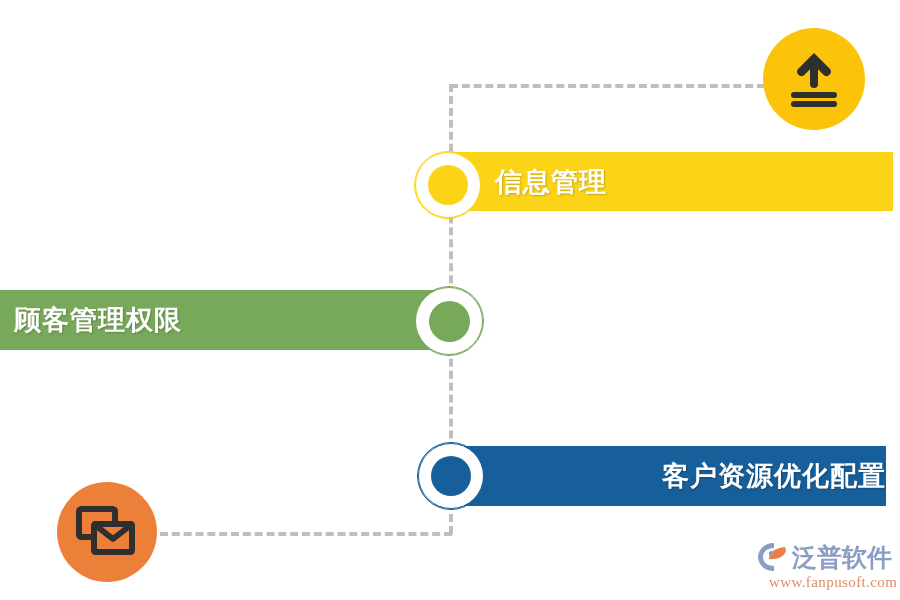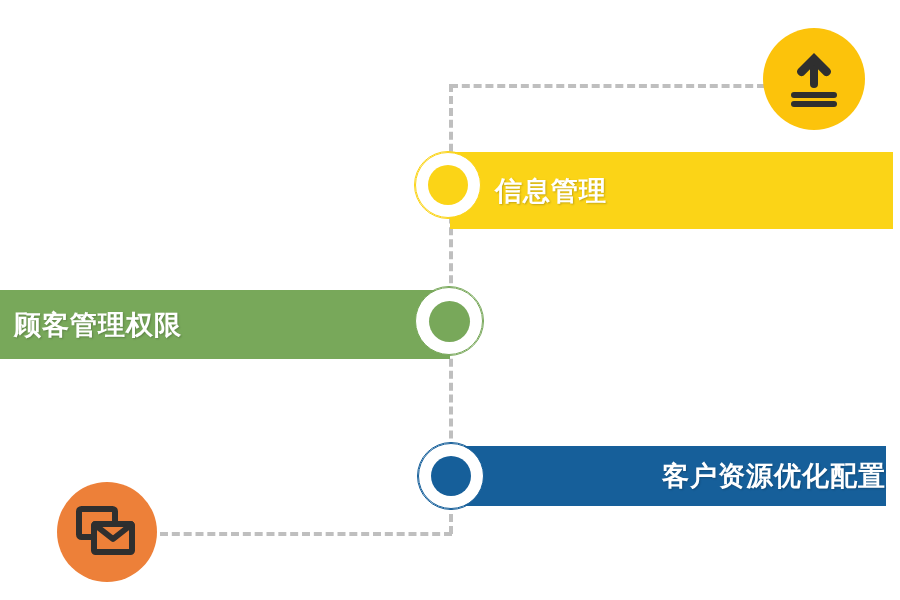--- a/index.html
+++ b/index.html
@@ -43,30 +43,30 @@
     font-size: 27px;
     letter-spacing: 1px;
     white-space: nowrap;
     text-shadow: 1px 1px 2px rgba(0,0,0,0.22);
   }
 
   .bar-yellow {
     left: 450px;
     top: 152px;
     width: 443px;
-    height: 77px;
+    height: 59px;
     background: #fbd417;
   }
   .bar-yellow .bar-label { margin-left: 45px; }
 
   .bar-green {
     left: 0px;
     top: 290px;
     width: 450px;
-    height: 69px;
+    height: 60px;
     background: #78a85a;
   }
   .bar-green .bar-label { margin-left: 14px; }
 
   .bar-blue {
     left: 450px;
     top: 446px;
     width: 436px;
     height: 60px;
     background: #165f9a;
@@ -228,14 +228,25 @@
 
       <rect x="3" y="3" width="36" height="28" rx="2.5" fill="none" stroke="#2f2f2f" stroke-width="6"></rect>
 
       <rect x="15" y="15" width="44" height="34" rx="2.5" fill="#ed8039"></rect>
       <rect x="18" y="18" width="38" height="28" rx="1.5" fill="none" stroke="#2f2f2f" stroke-width="6"></rect>
 
       <path d="M18.5 18.5 L37 33 L55.5 18.5" fill="none" stroke="#2f2f2f" stroke-width="6" stroke-linecap="round" stroke-linejoin="round"></path>
     </svg>
   </div>
 
+  <div class="logo">
+    <div class="logo-row">
+      <svg class="logo-mark" viewBox="0 0 34 30">
+        <path d="M17 1 C7 1 1 8 1 15 C1 22 7 29 17 29 L17 24 C10 24 6 20 6 15 C6 10 10 6 17 6 Z" fill="#8b9dc3"></path>
+        <path d="M28 5 C28 5 12 6 12 17 C12 17 25 19 29 9 Z" fill="#ec7f46"></path>
+        <circle cx="14.5" cy="11.5" r="2.6" fill="#8b9dc3"></circle>
+      </svg>
+      <span class="logo-text">泛普软件</span>
+    </div>
+    <div class="logo-url">www.fanpusoft.com</div>
+  </div>
 
 </div>
 
 </body></html>

